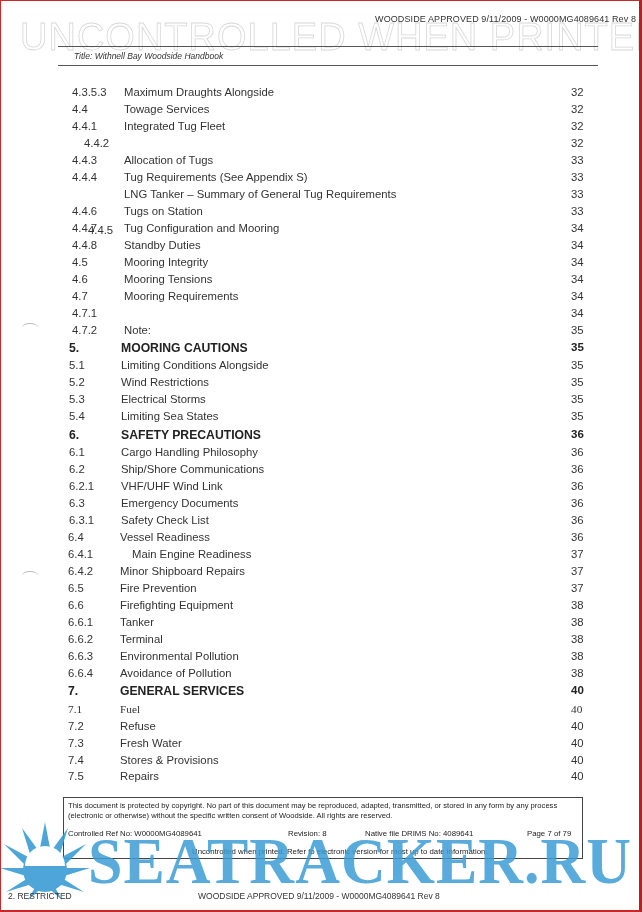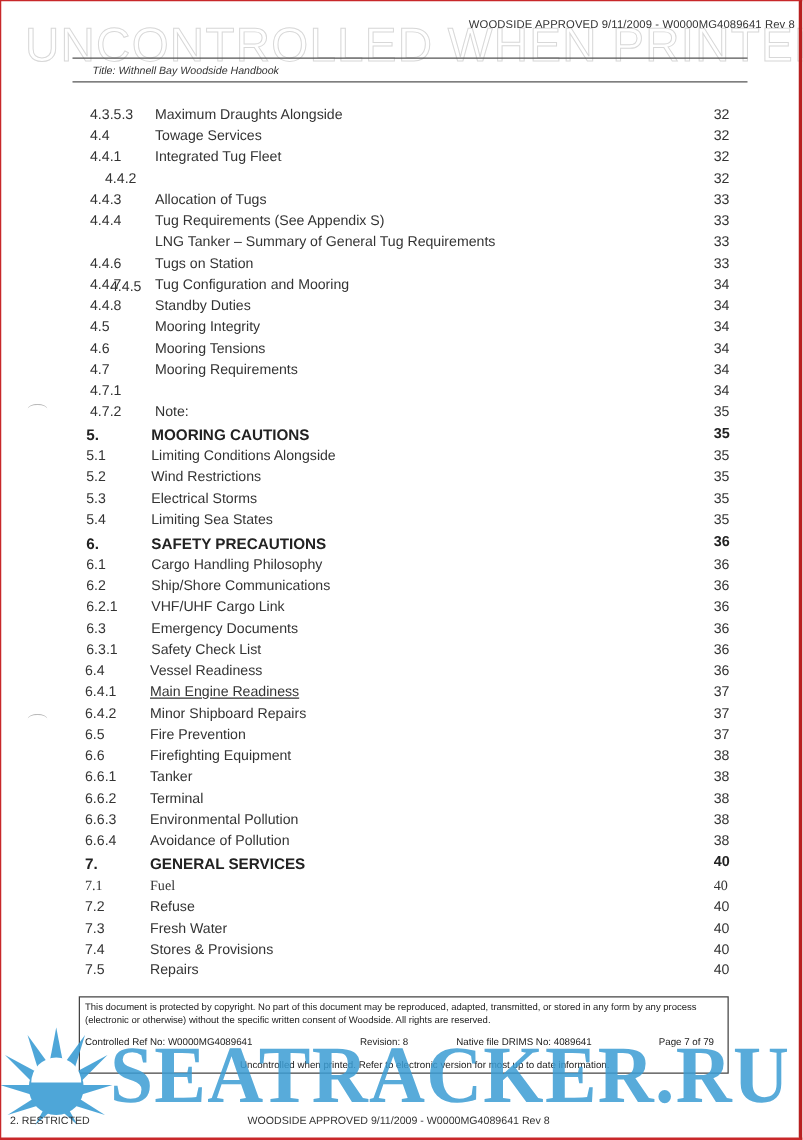--- a/index.html
+++ b/index.html
@@ -156,41 +156,41 @@
       <span class="label" style="left: 121px;">Cargo Handling Philosophy</span>
       <span class="page">36</span>
     </div>
     <div class="row" style="top: 377px;">
       <span class="num" style="left: 69px;">6.2</span>
       <span class="label" style="left: 121px;">Ship/Shore Communications</span>
       <span class="page">36</span>
     </div>
     <div class="row" style="top: 394px;">
       <span class="num" style="left: 69px;">6.2.1</span>
-      <span class="label" style="left: 121px;">VHF/UHF Cargo Link</span>
+      <span class="label" style="left: 121px;">VHF/UHF Wind Link</span>
       <span class="page">36</span>
     </div>
     <div class="row" style="top: 411px;">
       <span class="num" style="left: 69px;">6.3</span>
       <span class="label" style="left: 121px;">Emergency Documents</span>
       <span class="page">36</span>
     </div>
     <div class="row" style="top: 428px;">
       <span class="num" style="left: 69px;">6.3.1</span>
       <span class="label" style="left: 121px;">Safety Check List</span>
       <span class="page">36</span>
     </div>
     <div class="row" style="top: 445px;">
       <span class="num" style="left: 68px;">6.4</span>
       <span class="label" style="left: 120px;">Vessel Readiness</span>
       <span class="page">36</span>
     </div>
     <div class="row" style="top: 462px;">
       <span class="num" style="left: 68px;">6.4.1</span>
-      <span class="label" style="left: 120px; text-decoration: underline;">Main Engine Readiness</span>
+      <span class="label" style="left: 132px;">Main Engine Readiness</span>
       <span class="page">37</span>
     </div>
     <div class="row" style="top: 479px;">
       <span class="num" style="left: 68px;">6.4.2</span>
       <span class="label" style="left: 120px;">Minor Shipboard Repairs</span>
       <span class="page">37</span>
     </div>
     <div class="row" style="top: 496px;">
       <span class="num" style="left: 68px;">6.5</span>
       <span class="label" style="left: 120px;">Fire Prevention</span>

